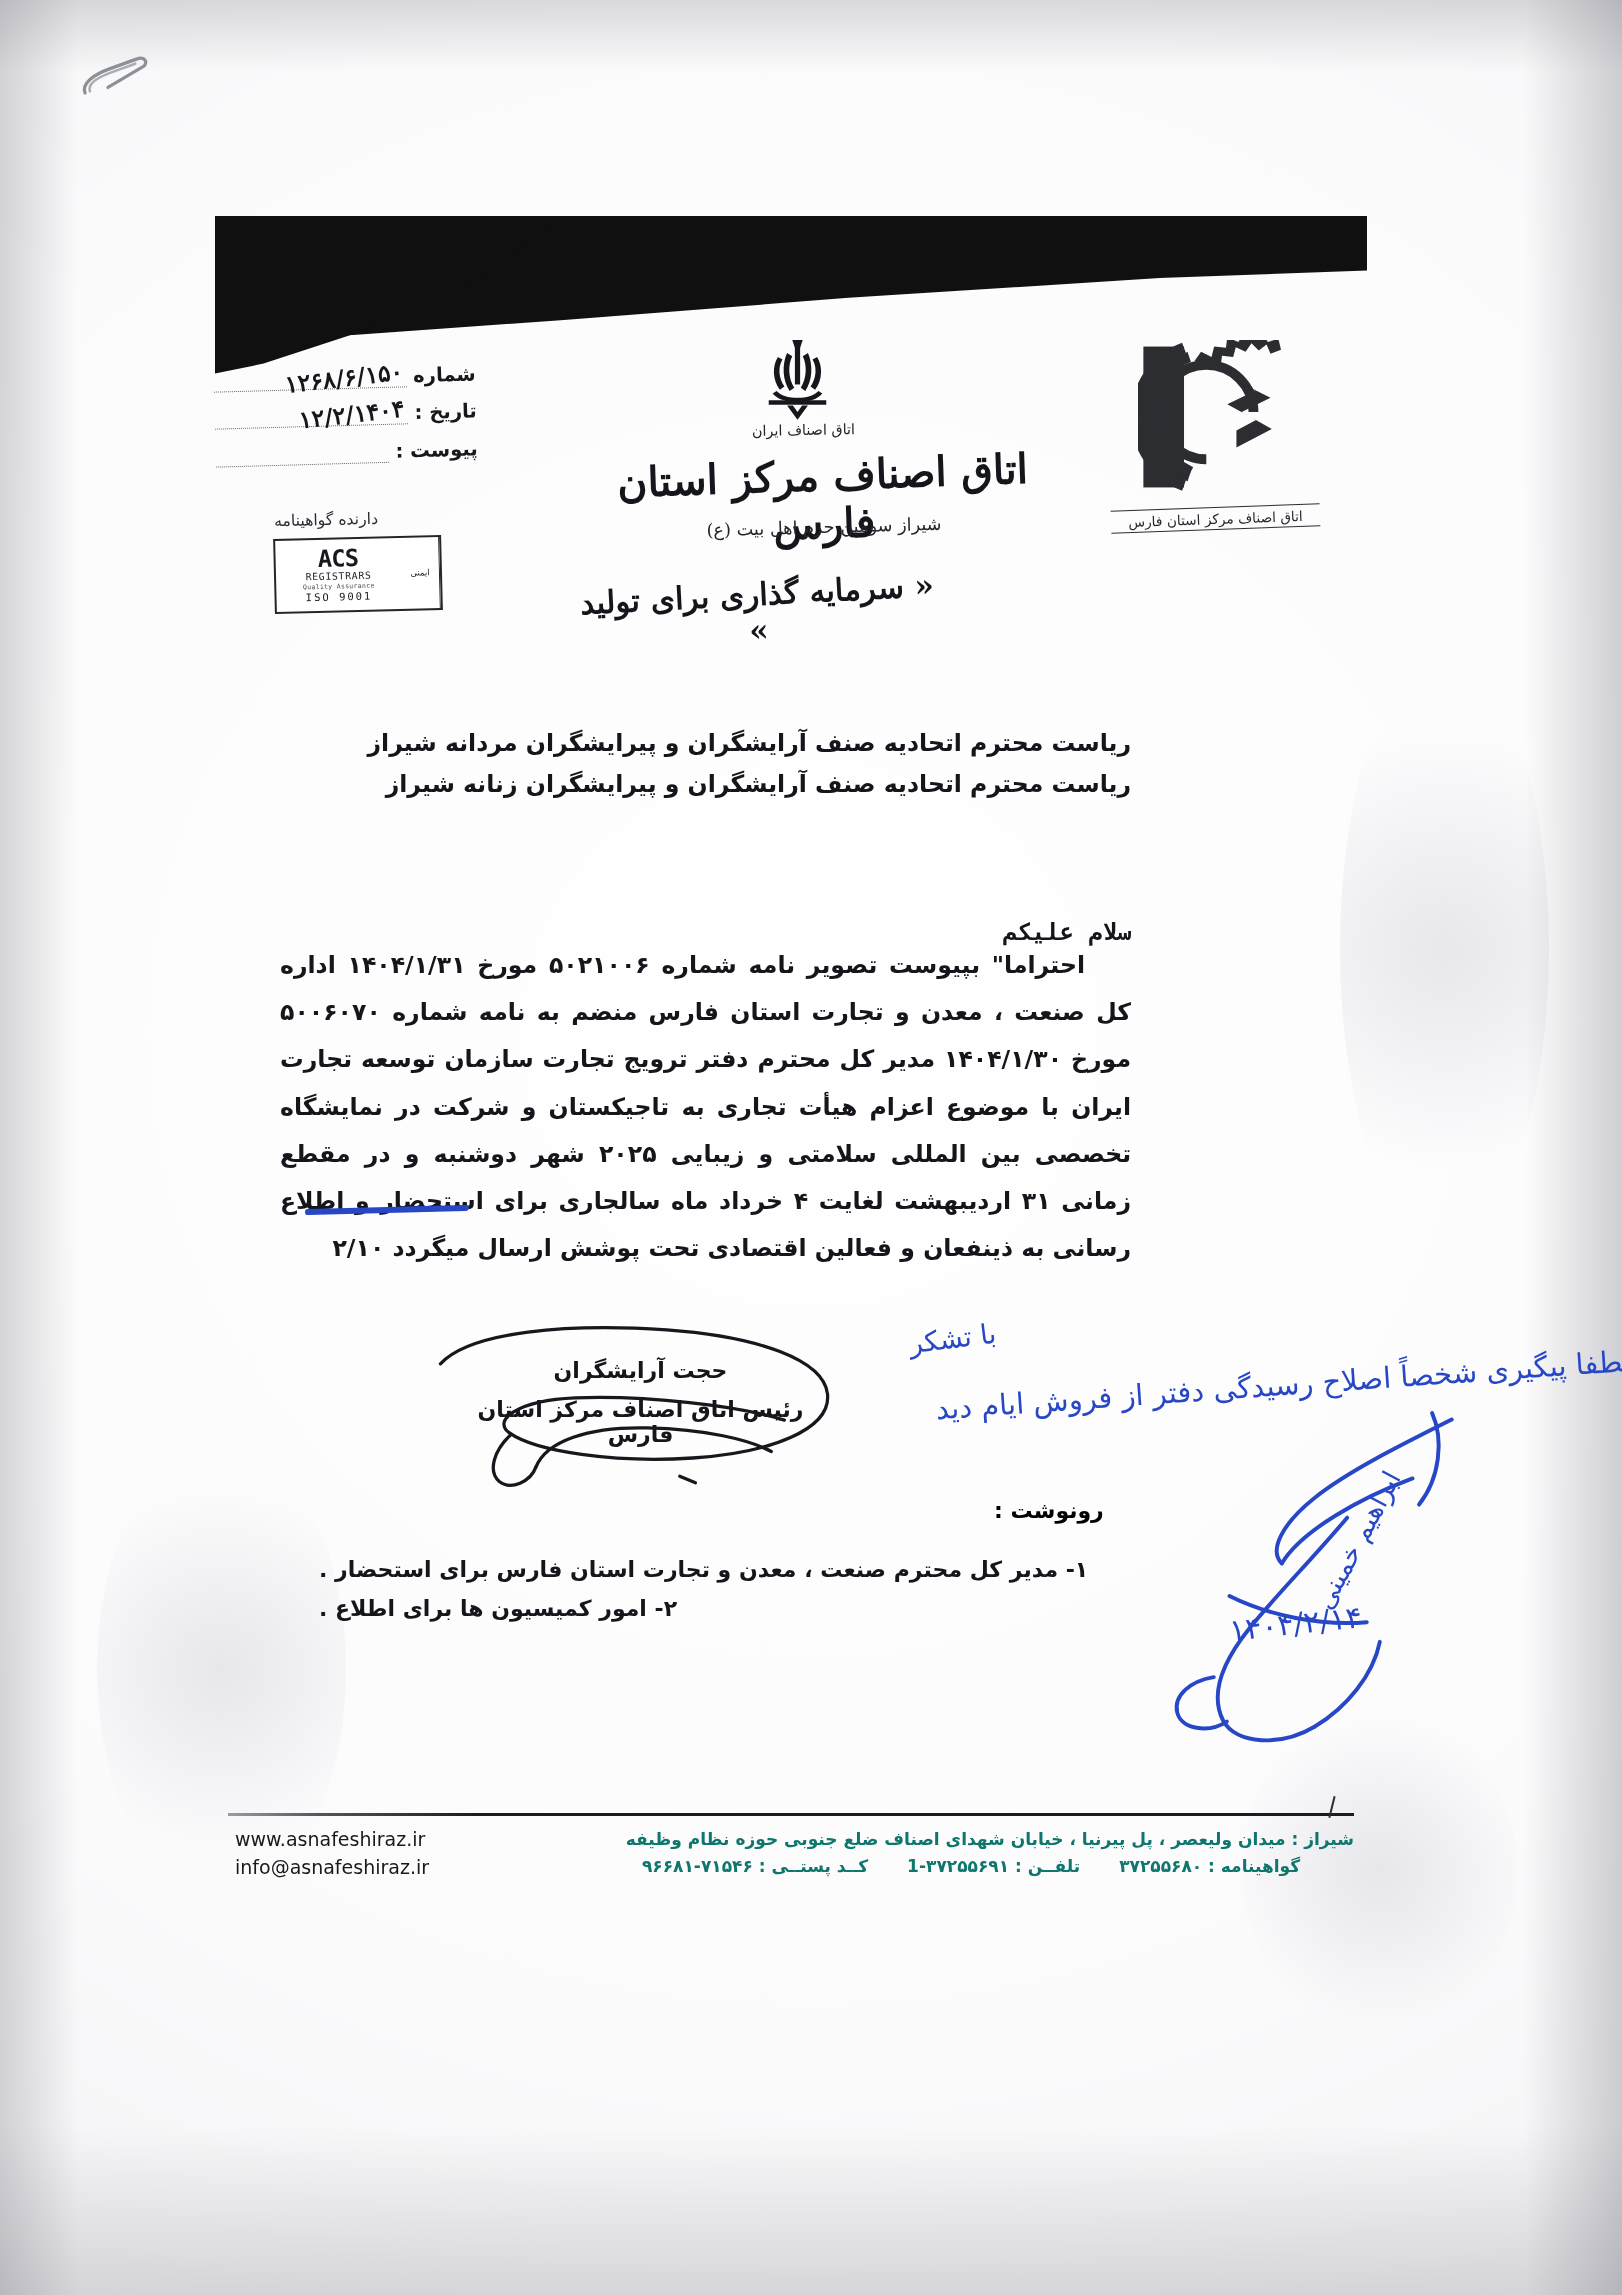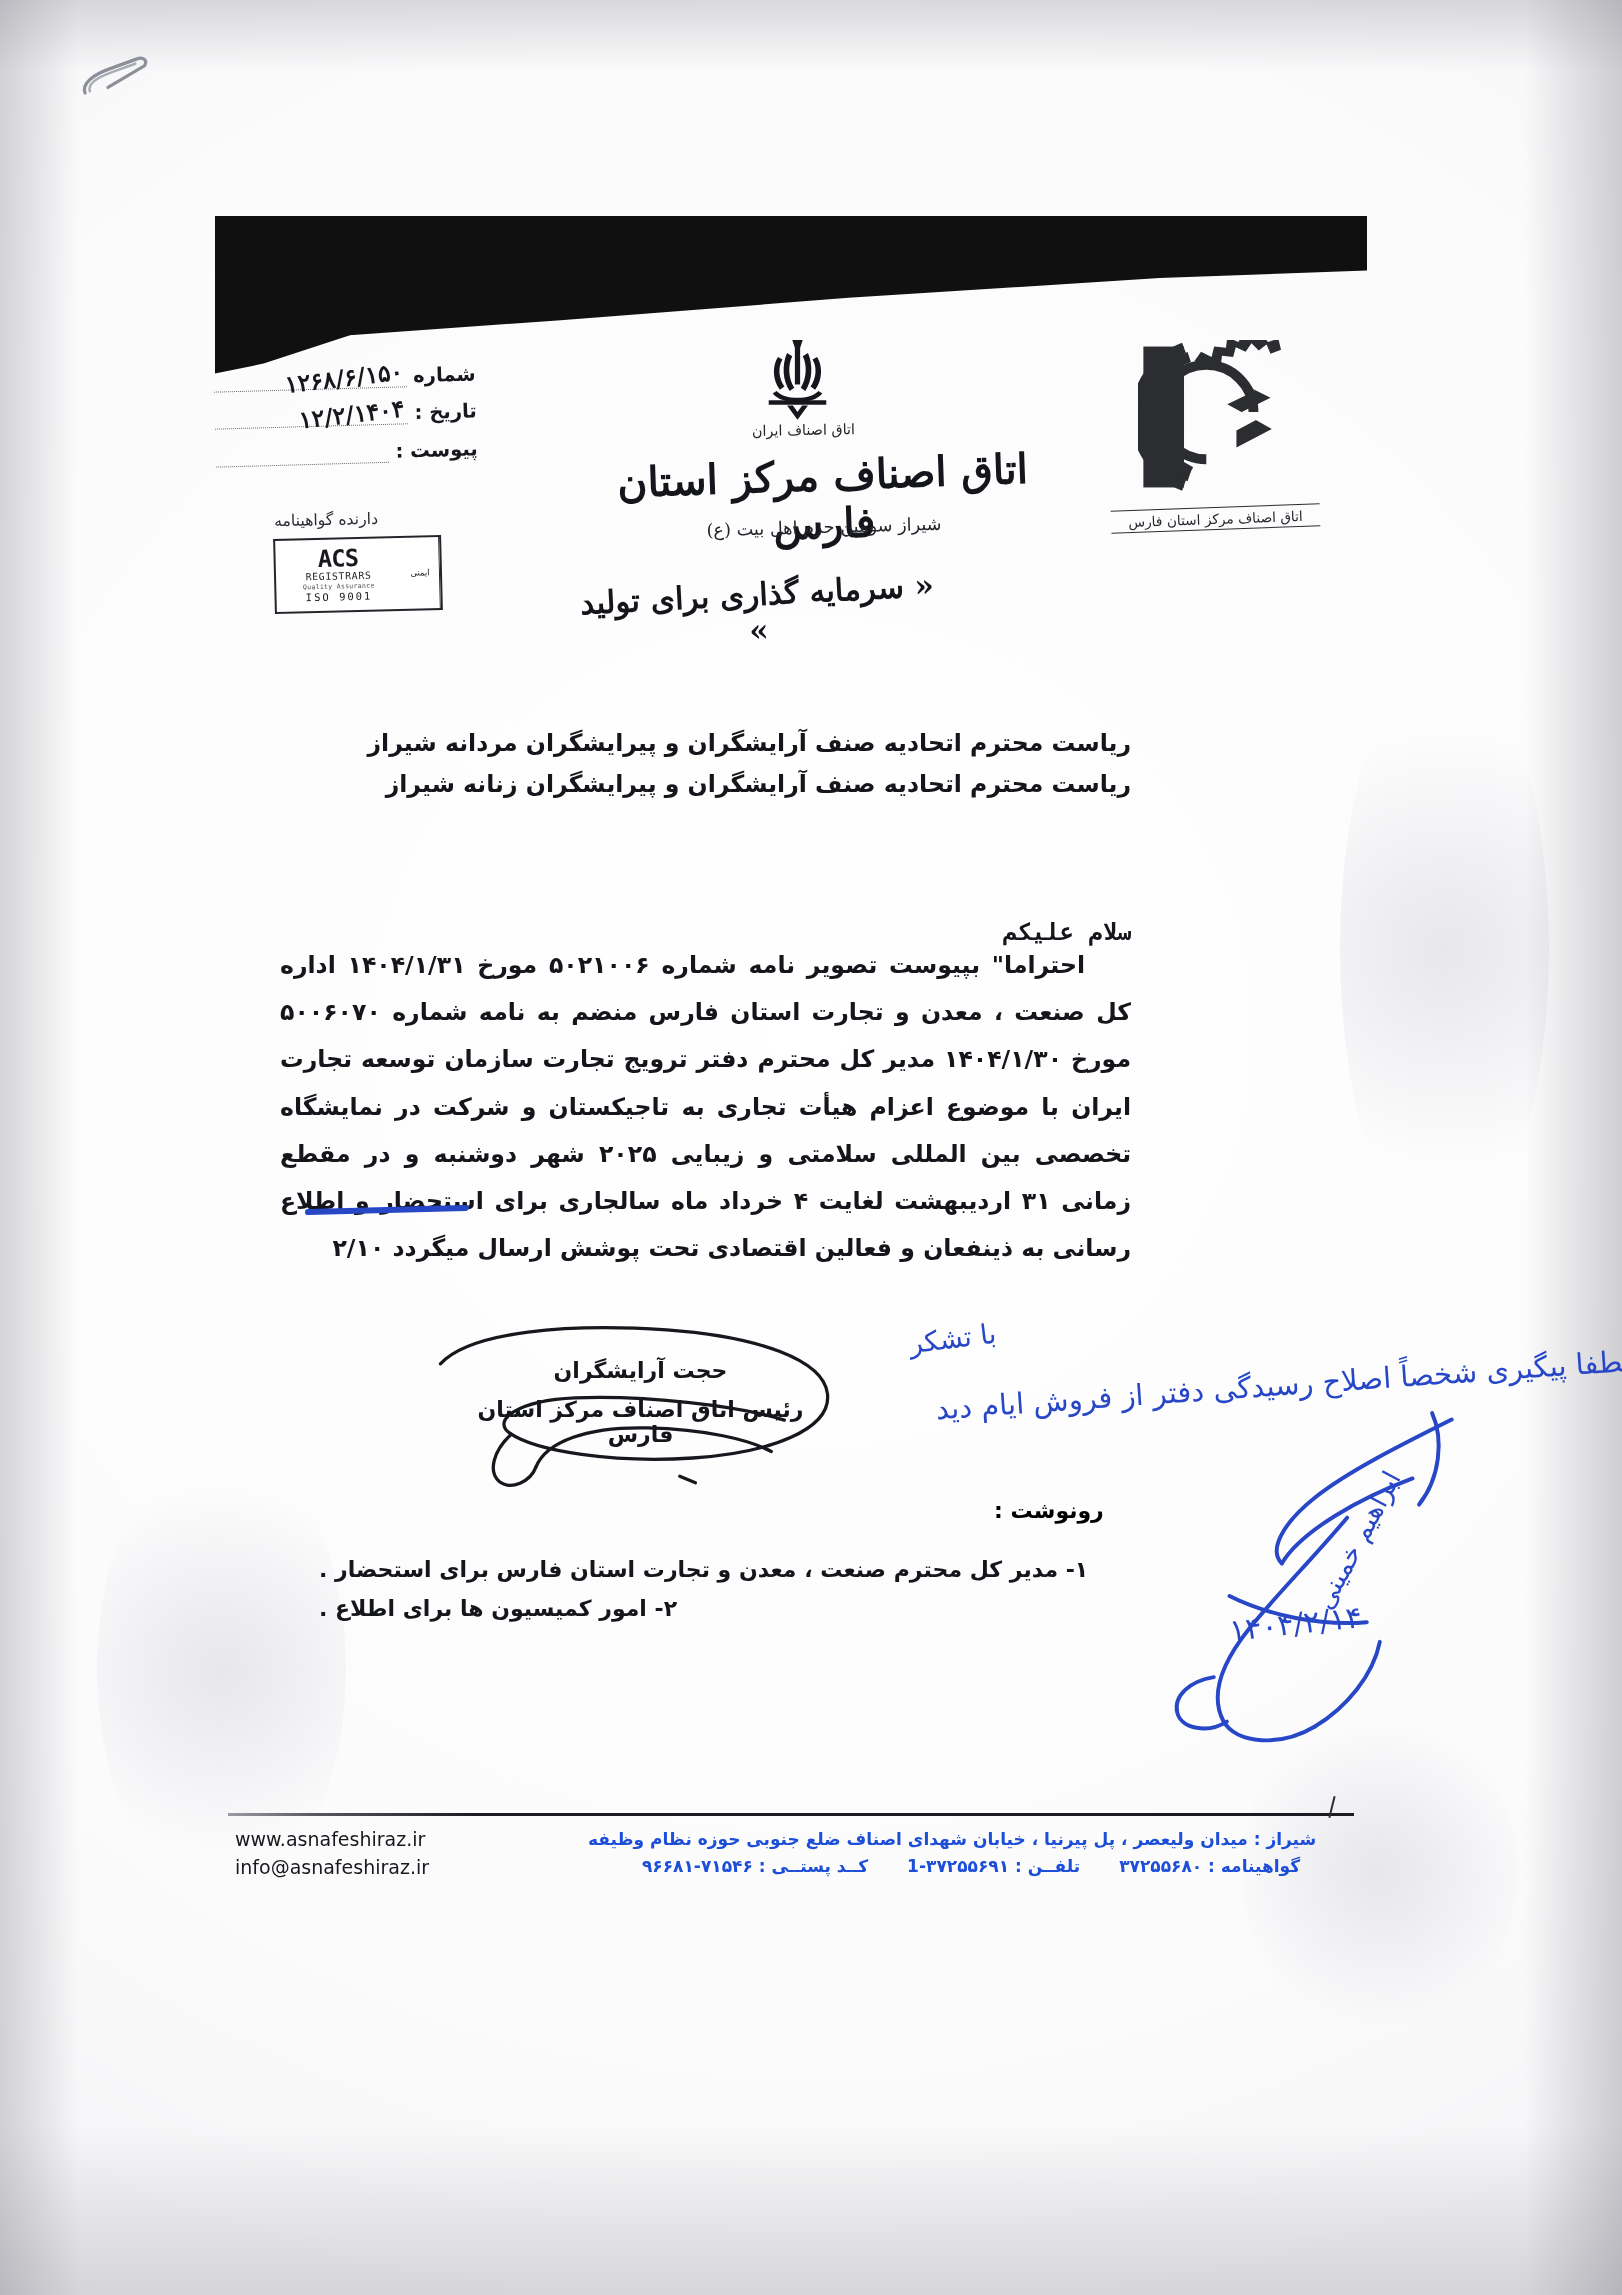--- a/index.html
+++ b/index.html
@@ -401,22 +401,22 @@
     color: #17191e;
     font-size: 19px;
     line-height: 1.45;
     font-family: "DejaVu Sans", "Liberation Sans", sans-serif;
   }
   .footer-right {
     position: absolute;
     left: 589px; top: 1826px;
     width: 766px;
     direction: rtl;
-    text-align: left;
-    color: #1d4ed8;
+    text-align: right;
+    color: #0f766e;
     font-size: 17px;
     line-height: 1.6;
     font-weight: bold;
     font-family: "DejaVu Sans", "Liberation Sans", sans-serif;
   }
   .footer-contact {
     display: flex;
     justify-content: center;
     gap: 39px;
     direction: rtl;

